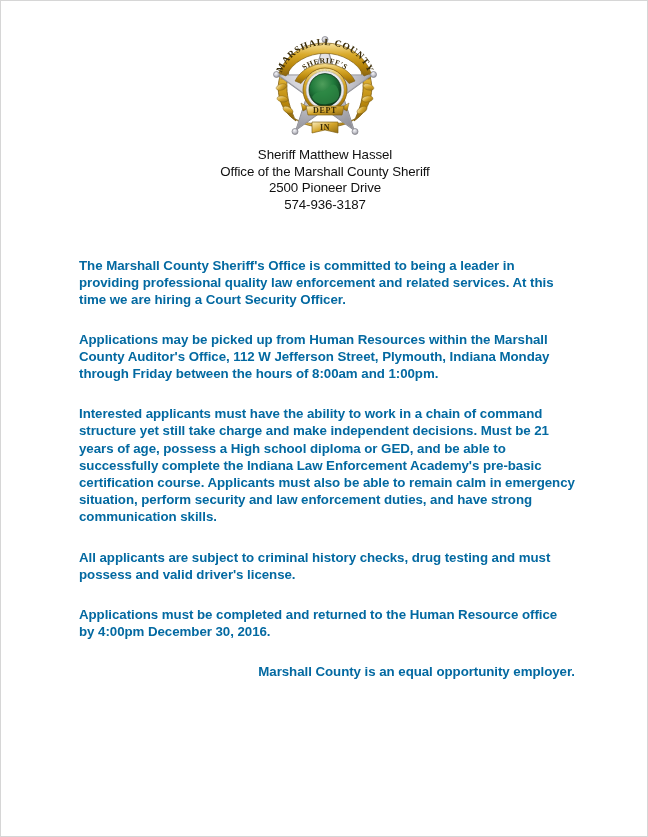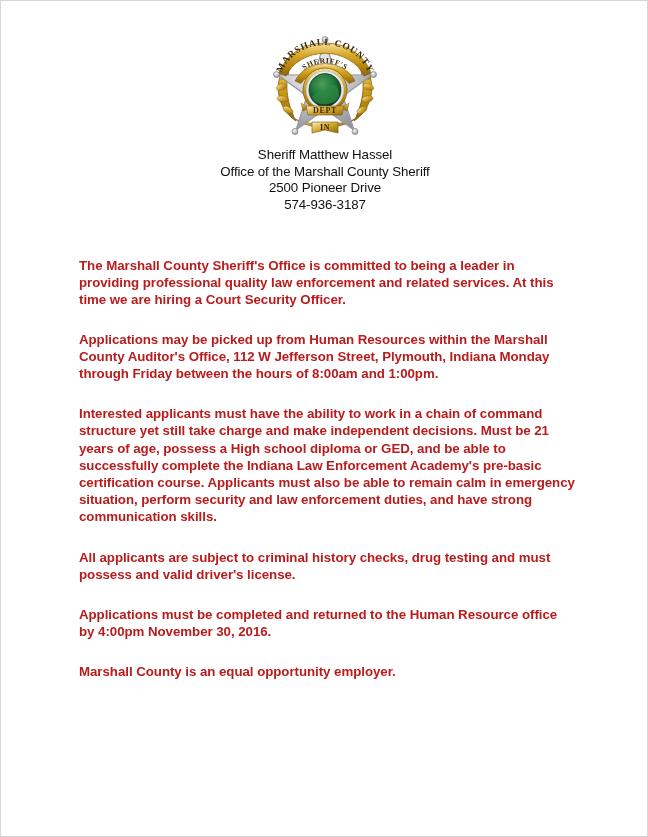--- a/index.html
+++ b/index.html
@@ -50,32 +50,32 @@
     letter-spacing: -0.1px;
   }
   .letterhead div { white-space: nowrap; }
 
   
   .body-text {
     position: absolute;
     left: 78px;
     top: 256px;
     width: 496px;
-    color: #b91c1c;
+    color: #0369a1;
   }
   .para {
     font-size: 13.3px;
     line-height: 17.2px;
     font-weight: bold;
     letter-spacing: -0.05px;
     margin: 0 0 22px 0;
     text-align: left;
   }
   .para.gap-lg { margin-bottom: 23px; }
-  .para.last { margin-bottom: 12px; }
+  .para.last { margin-bottom: 12px; text-align: right; }
 </style>
 </head>
 <body>
 
 <div class="page">
 
   <div class="badge-wrap">
     <div class="badge">
       <svg viewBox="0 0 236 224" width="118" height="112" xmlns="http://www.w3.org/2000/svg">
         <defs>
@@ -182,17 +182,17 @@
     <div>Office of the Marshall County Sheriff</div>
     <div>2500 Pioneer Drive</div>
     <div>574-936-3187</div>
   </div>
 
   <div class="body-text">
     <p class="para">The Marshall County Sheriff's Office is committed to being a leader in providing professional quality law enforcement and related services.  At this time we are hiring a Court Security Officer.</p>
     <p class="para gap-lg">Applications may be picked up from Human Resources within the Marshall County Auditor's Office, 112 W Jefferson Street, Plymouth, Indiana Monday through Friday between the hours of 8:00am and 1:00pm.</p>
     <p class="para gap-lg">Interested applicants must have the ability to work in a chain of command structure yet still take charge and make independent decisions. Must be 21 years of age, possess a High school diploma or GED, and be able to successfully complete the Indiana Law Enforcement Academy's pre-basic certification course. Applicants must also be able to remain calm in emergency situation, perform security and law enforcement duties, and have strong communication skills.</p>
     <p class="para gap-lg">All applicants are subject to criminal history checks, drug testing and must possess and valid driver's license.</p>
-    <p class="para gap-lg">Applications must be completed and returned to the Human Resource office by 4:00pm November 30, 2016.</p>
+    <p class="para gap-lg">Applications must be completed and returned to the Human Resource office by 4:00pm December 30, 2016.</p>
     <p class="para last">Marshall County is an equal opportunity employer.</p>
   </div>
 
 </div>
 
 </body></html>

